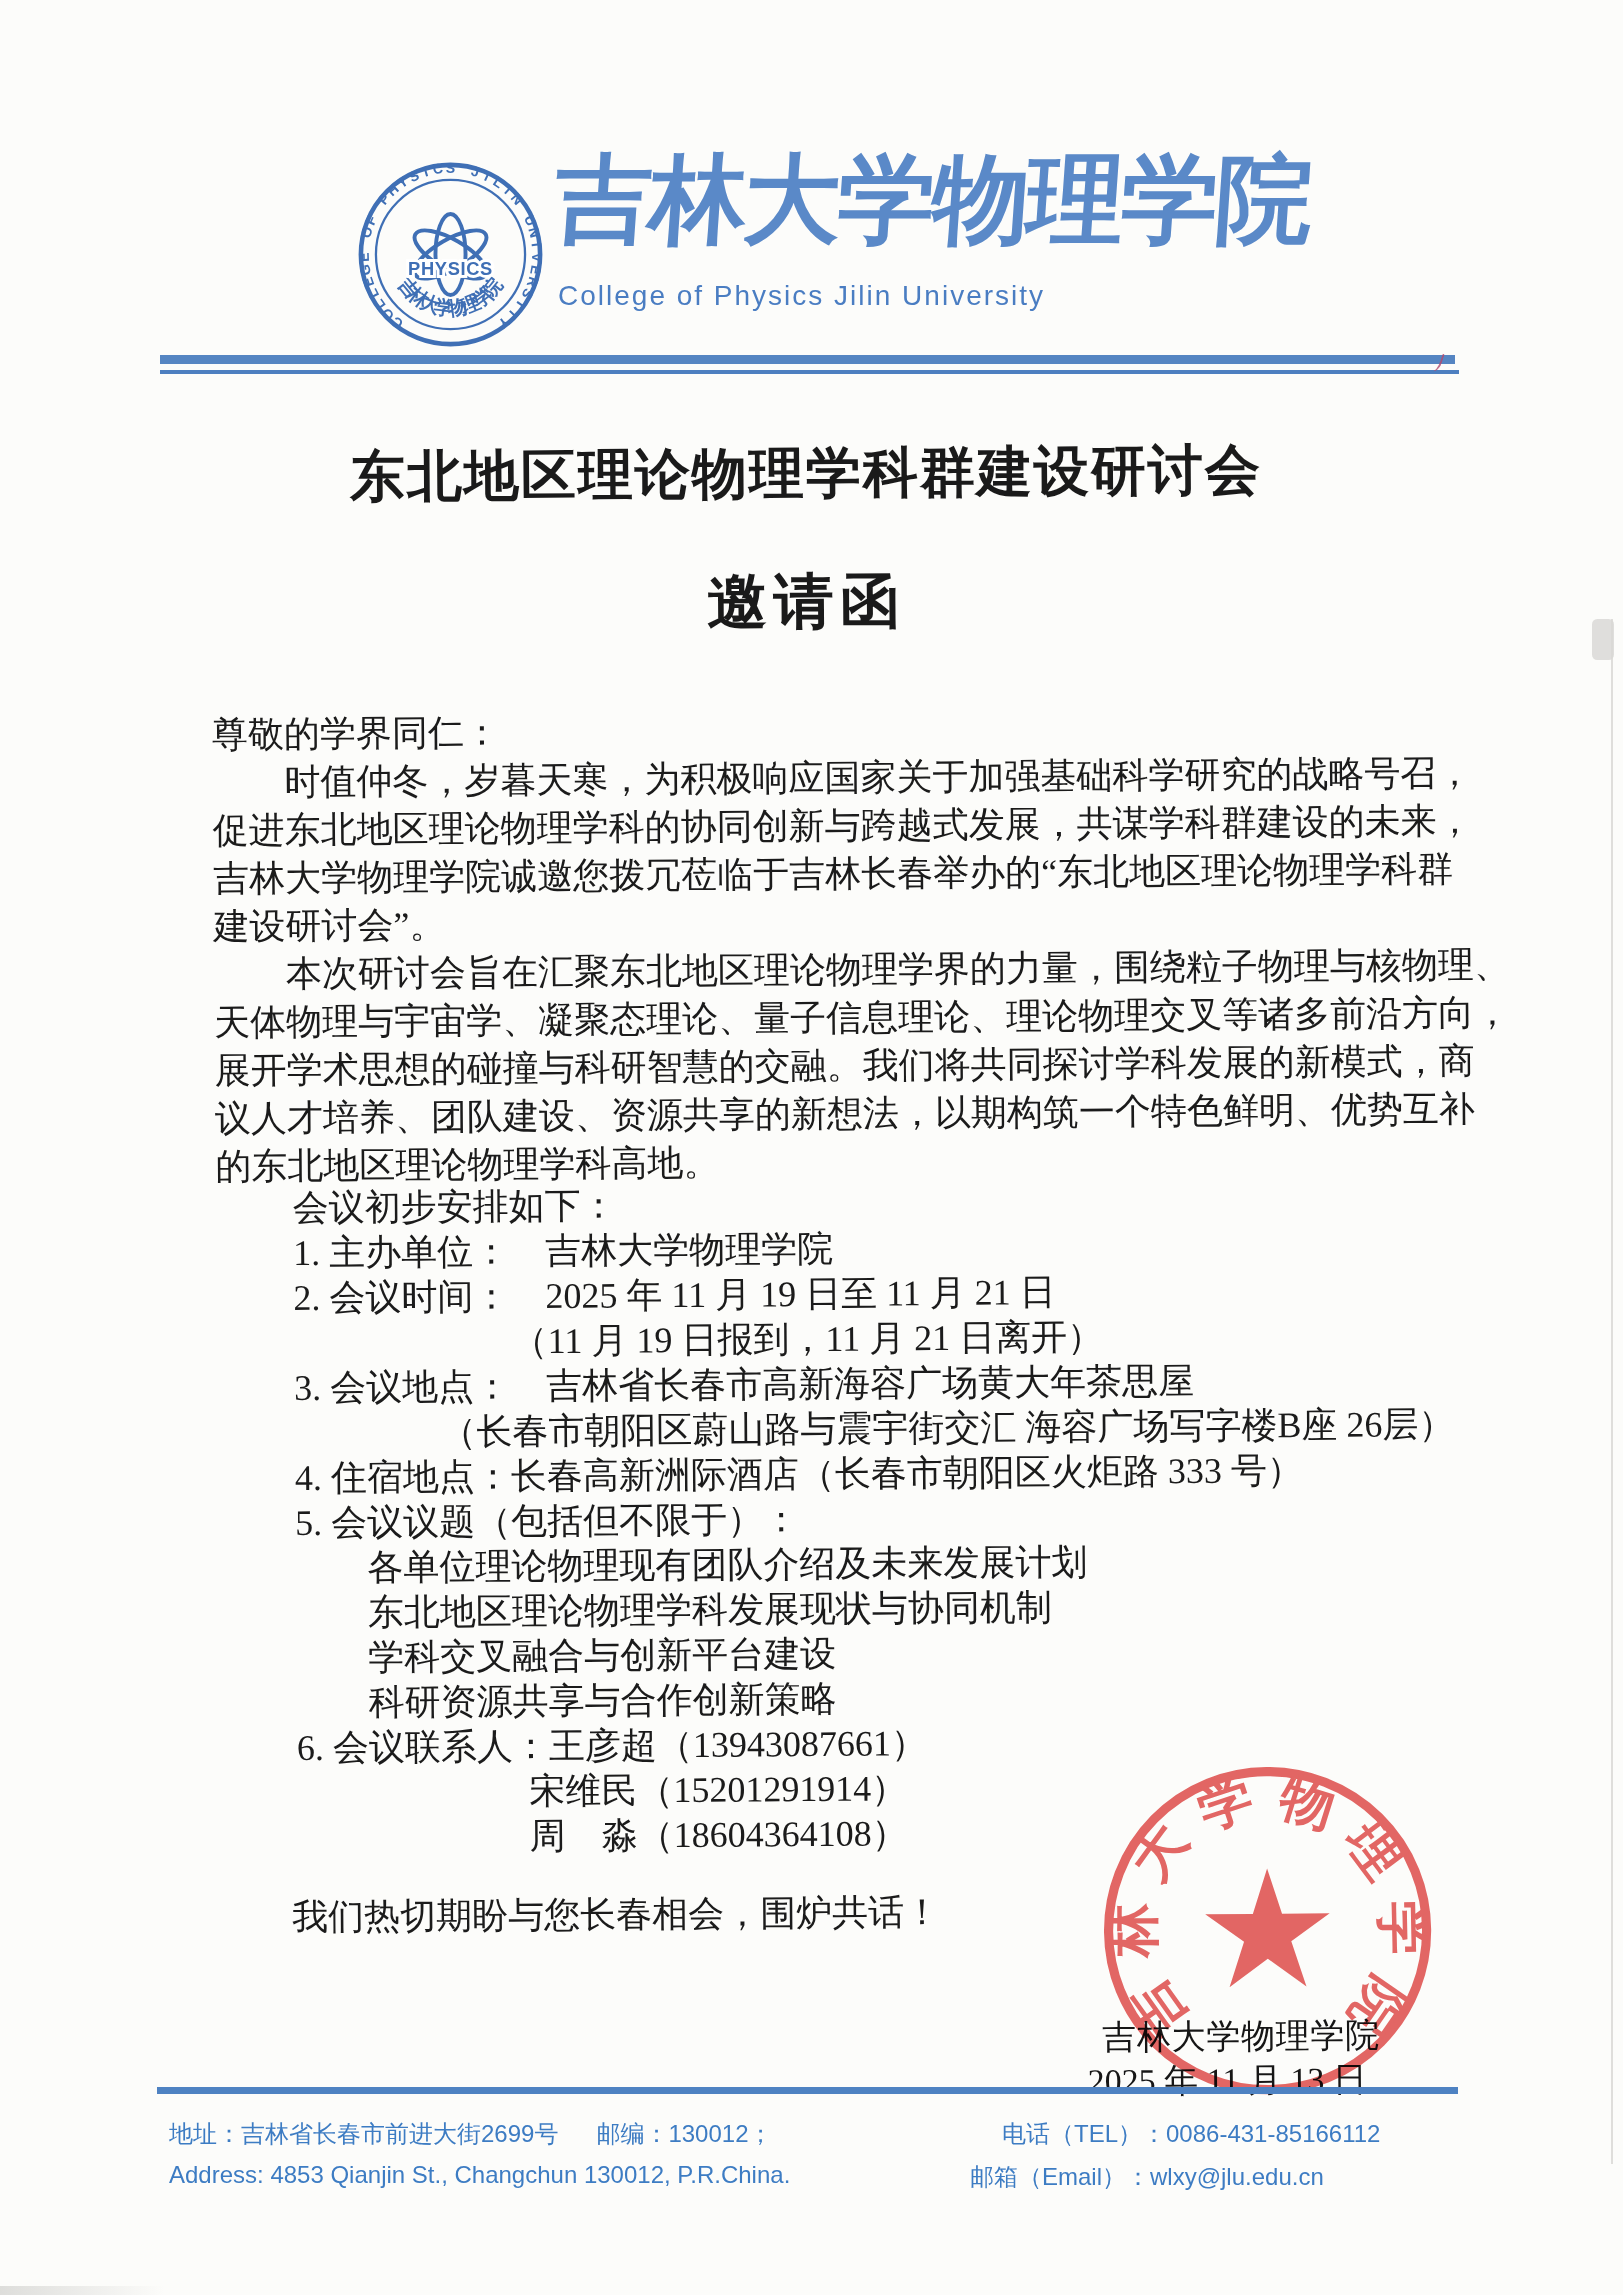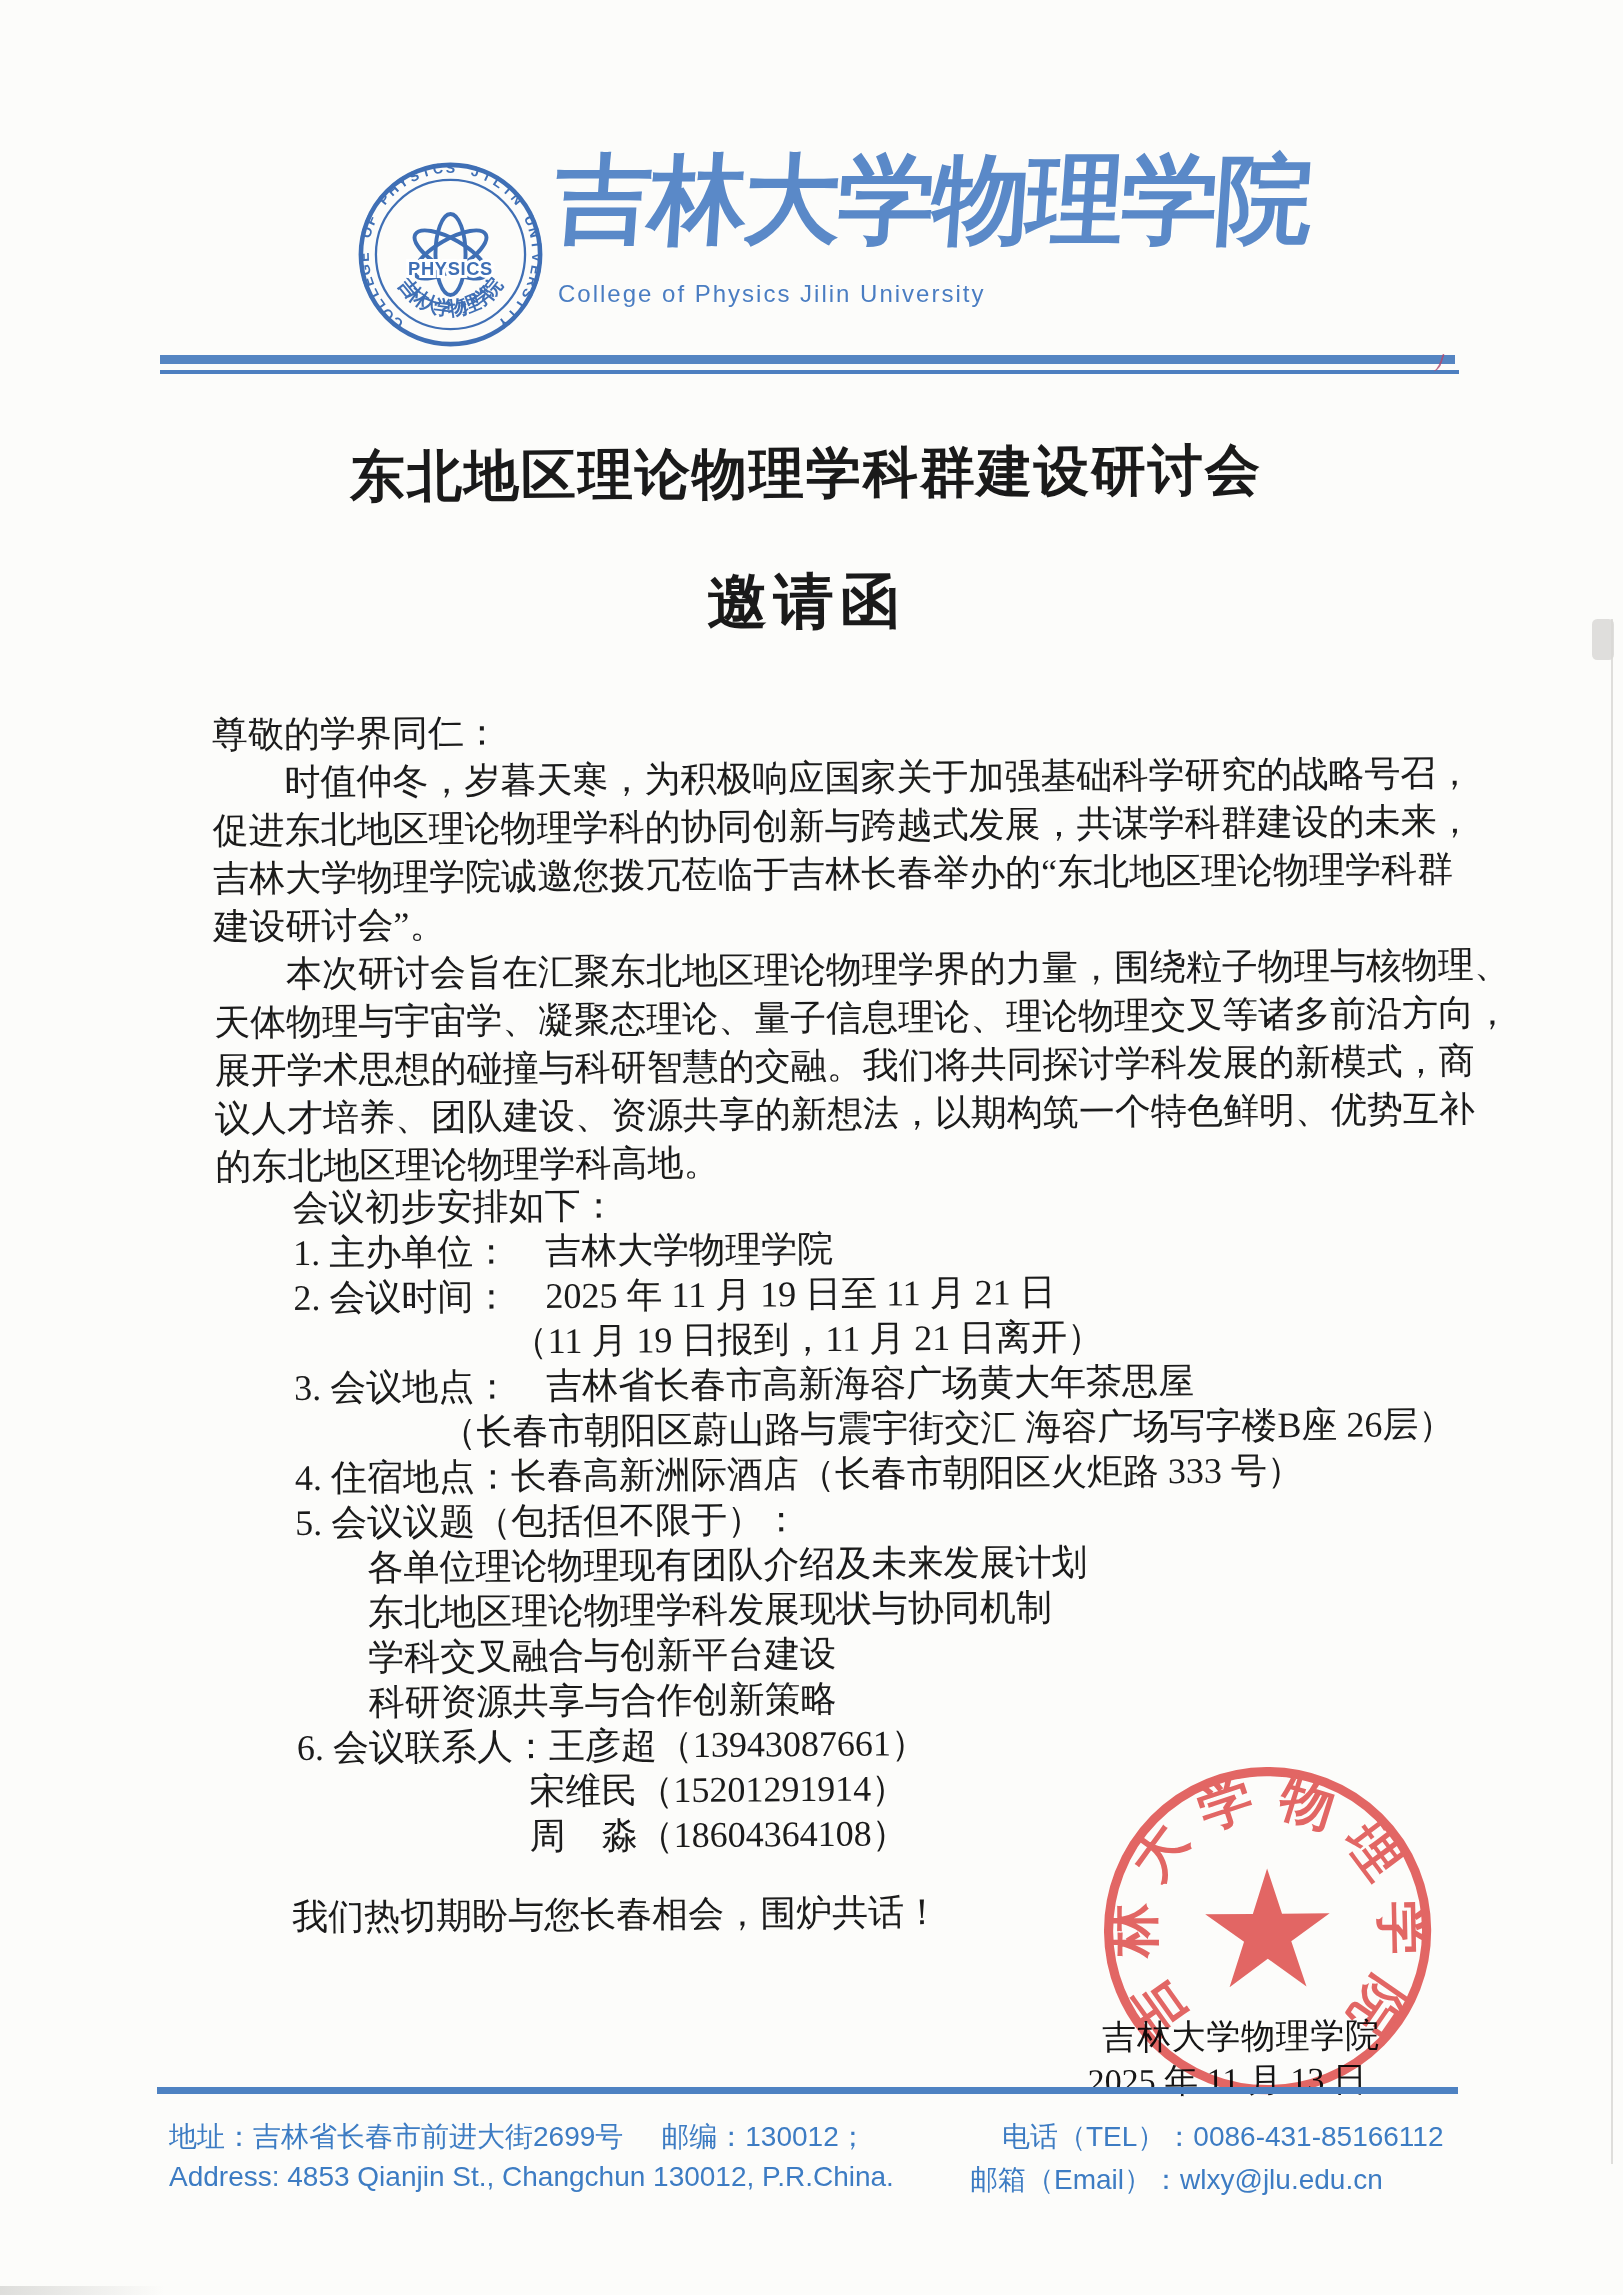--- a/index.html
+++ b/index.html
@@ -12,21 +12,21 @@
   .logo-svg{position:absolute;left:355px;top:159px;width:191px;height:191px;}
   .logo-svg text{fill:#3f6fb5;font-family:"Liberation Sans",sans-serif;font-weight:bold;}
   .org-zh{
     position:absolute;left:555px;top:136px;width:753px;
     font-size:97px;font-weight:bold;letter-spacing:-2.6px;color:#5a89c8;
     font-family:"DejaVu Serif","Liberation Serif",serif;
     transform:skewX(-4deg);white-space:nowrap;
   }
   .org-en{
     position:absolute;left:558px;top:280px;width:733px;
-    font-size:24px;letter-spacing:2px;color:#4a7dc2;
+    font-size:28px;letter-spacing:2px;color:#4a7dc2;
     font-family:"Liberation Sans","DejaVu Sans",sans-serif;white-space:nowrap;
   }
   .rule-thick{position:absolute;left:160px;top:355px;width:1295px;height:9.2px;background:#5585c2;}
   .rule-thin {position:absolute;left:160px;top:370px;width:1299px;height:3.9px;background:#4d7fc0;}
   .pen-mark{position:absolute;left:1431px;top:352px;width:9.2px;height:19.6px;
     border-right:2.6px solid #b5486e;border-radius:0 0 60% 0;transform:rotate(18deg);opacity:.8;}
 
   
   .tilt{position:absolute;left:0;top:0;width:1624px;height:2295px;
     transform:rotate(-0.45deg);transform-origin:812px 1244px;}
@@ -55,21 +55,21 @@
   
   .signature{position:absolute;left:1096px;top:2017px;font-size:34px;letter-spacing:0.7px;white-space:nowrap;color:#161616;}
   .sign-date{position:absolute;left:1081px;top:2061px;font-size:34px;white-space:nowrap;color:#161616;}
   .stamp-svg{position:absolute;left:1094px;top:1766px;width:337px;height:337px;
     opacity:.85;mix-blend-mode:multiply;}
   .stamp-svg text{fill:#dd4b48;font-weight:bold;
     font-family:"Liberation Sans","DejaVu Sans",sans-serif;}
 
   
   .footer-rule{position:absolute;left:157px;top:2087px;width:1301px;height:7.2px;background:#4e82c2;}
-  .footer{font-family:"Liberation Sans","DejaVu Sans",sans-serif;color:#3d7cc3;font-size:28px;}
+  .footer{font-family:"Liberation Sans","DejaVu Sans",sans-serif;color:#3d7cc3;font-size:24px;}
   .f-zh1{position:absolute;left:169px;top:2118px;white-space:nowrap;}
   .f-post{display:inline-block;margin-left:38px;}
   .f-en1{position:absolute;left:169px;top:2161px;white-space:nowrap;}
   .f-tel{position:absolute;left:970px;top:2118px;white-space:nowrap;margin-left:32px;}
   .f-mail{position:absolute;left:970px;top:2161px;white-space:nowrap;}
 
   
   .edge-line{position:absolute;left:1611px;top:619px;width:2px;height:1545px;background:#d9d8d5;opacity:.85;}
   .edge-blob{position:absolute;left:1592px;top:619px;width:22px;height:41px;background:#d3d2cf;border-radius:5.2px;opacity:.7;}
   .corner-shadow{position:absolute;left:0;top:2286px;width:164px;height:9.8px;

